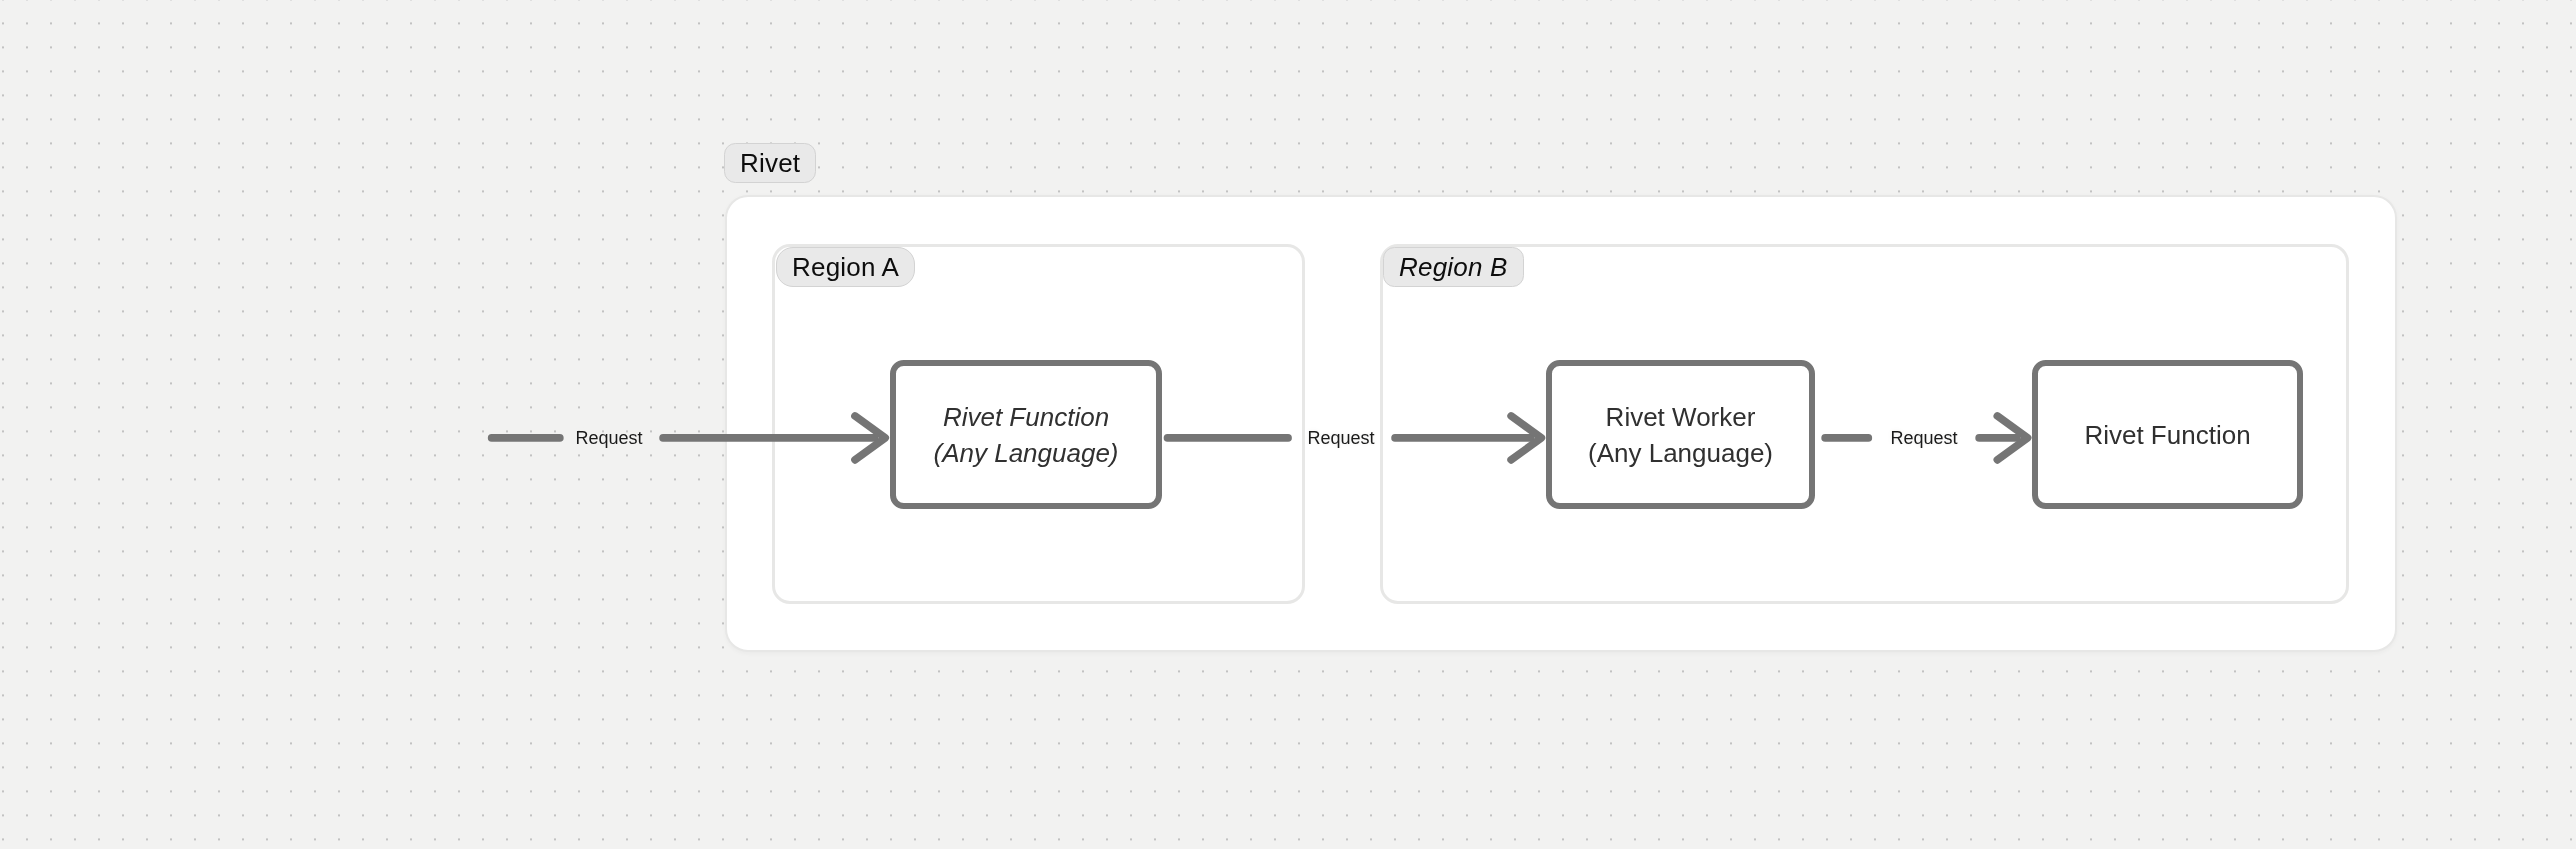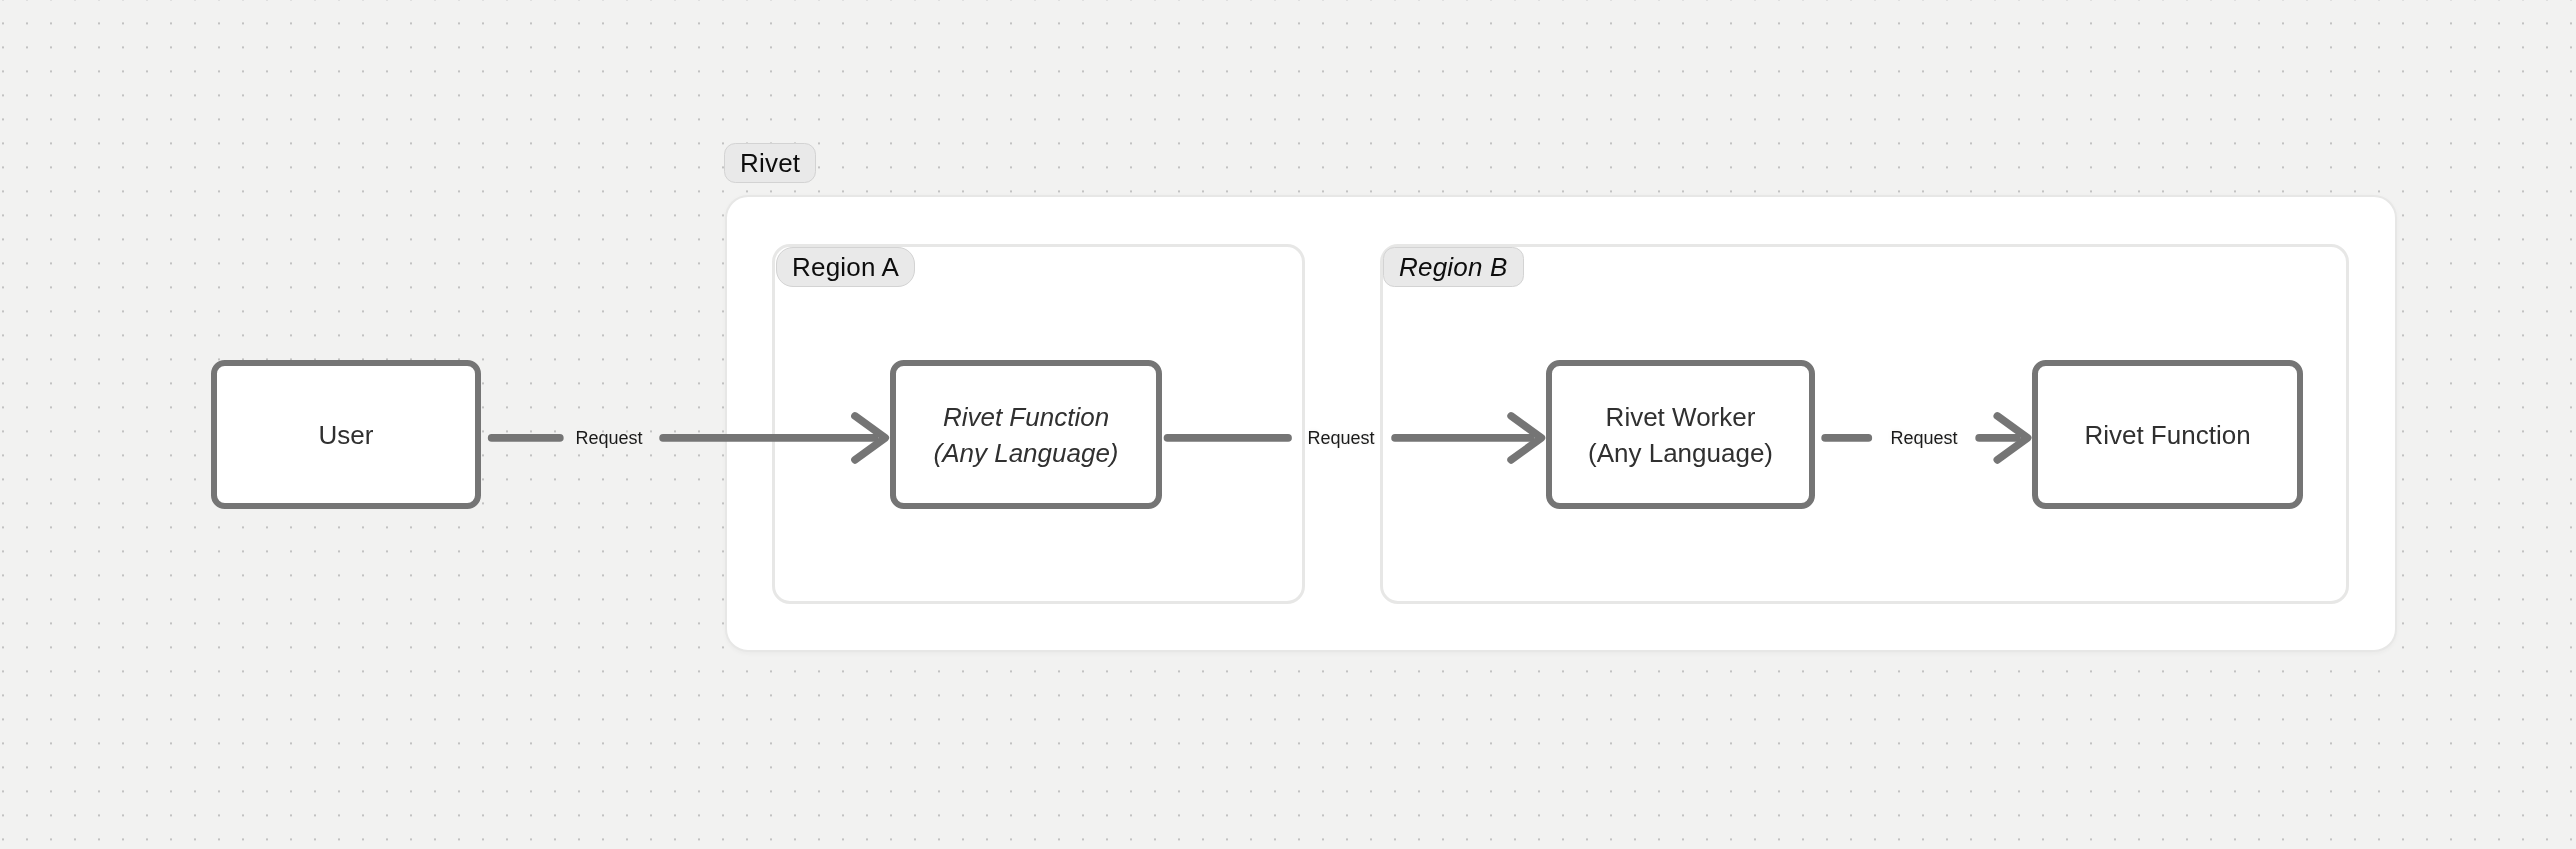--- a/index.html
+++ b/index.html
@@ -118,23 +118,20 @@
 
     <line class="edge-line" x1="2385" y1="577" x2="2442" y2="577"></line>
     <line class="edge-line" x1="2588" y1="577" x2="2638" y2="577"></line>
     <polyline class="edge-head" points="2612,548 2652,577 2612,606"></polyline>
   </svg>
 
   <div class="abs edge-label" style="left:593px; top:438px;">Request</div>
   <div class="abs edge-label" style="left:1325px; top:438px;">Request</div>
   <div class="abs edge-label" style="left:1908px; top:438px;">Request</div>
 
-  <div class="abs node" style="left:195px; top:360px; width:270px; height:149px;">
-    <div>User</div>
-  </div>
 
   <div class="abs node" style="left:874px; top:360px; width:272px; height:149px;font-style:italic;">
     <div>Rivet Function</div>
     <div>(Any Language)</div>
   </div>
 
   <div class="abs node" style="left:1530px; top:360px; width:269px; height:149px;">
     <div>Rivet Worker</div>
     <div>(Any Language)</div>
   </div>

